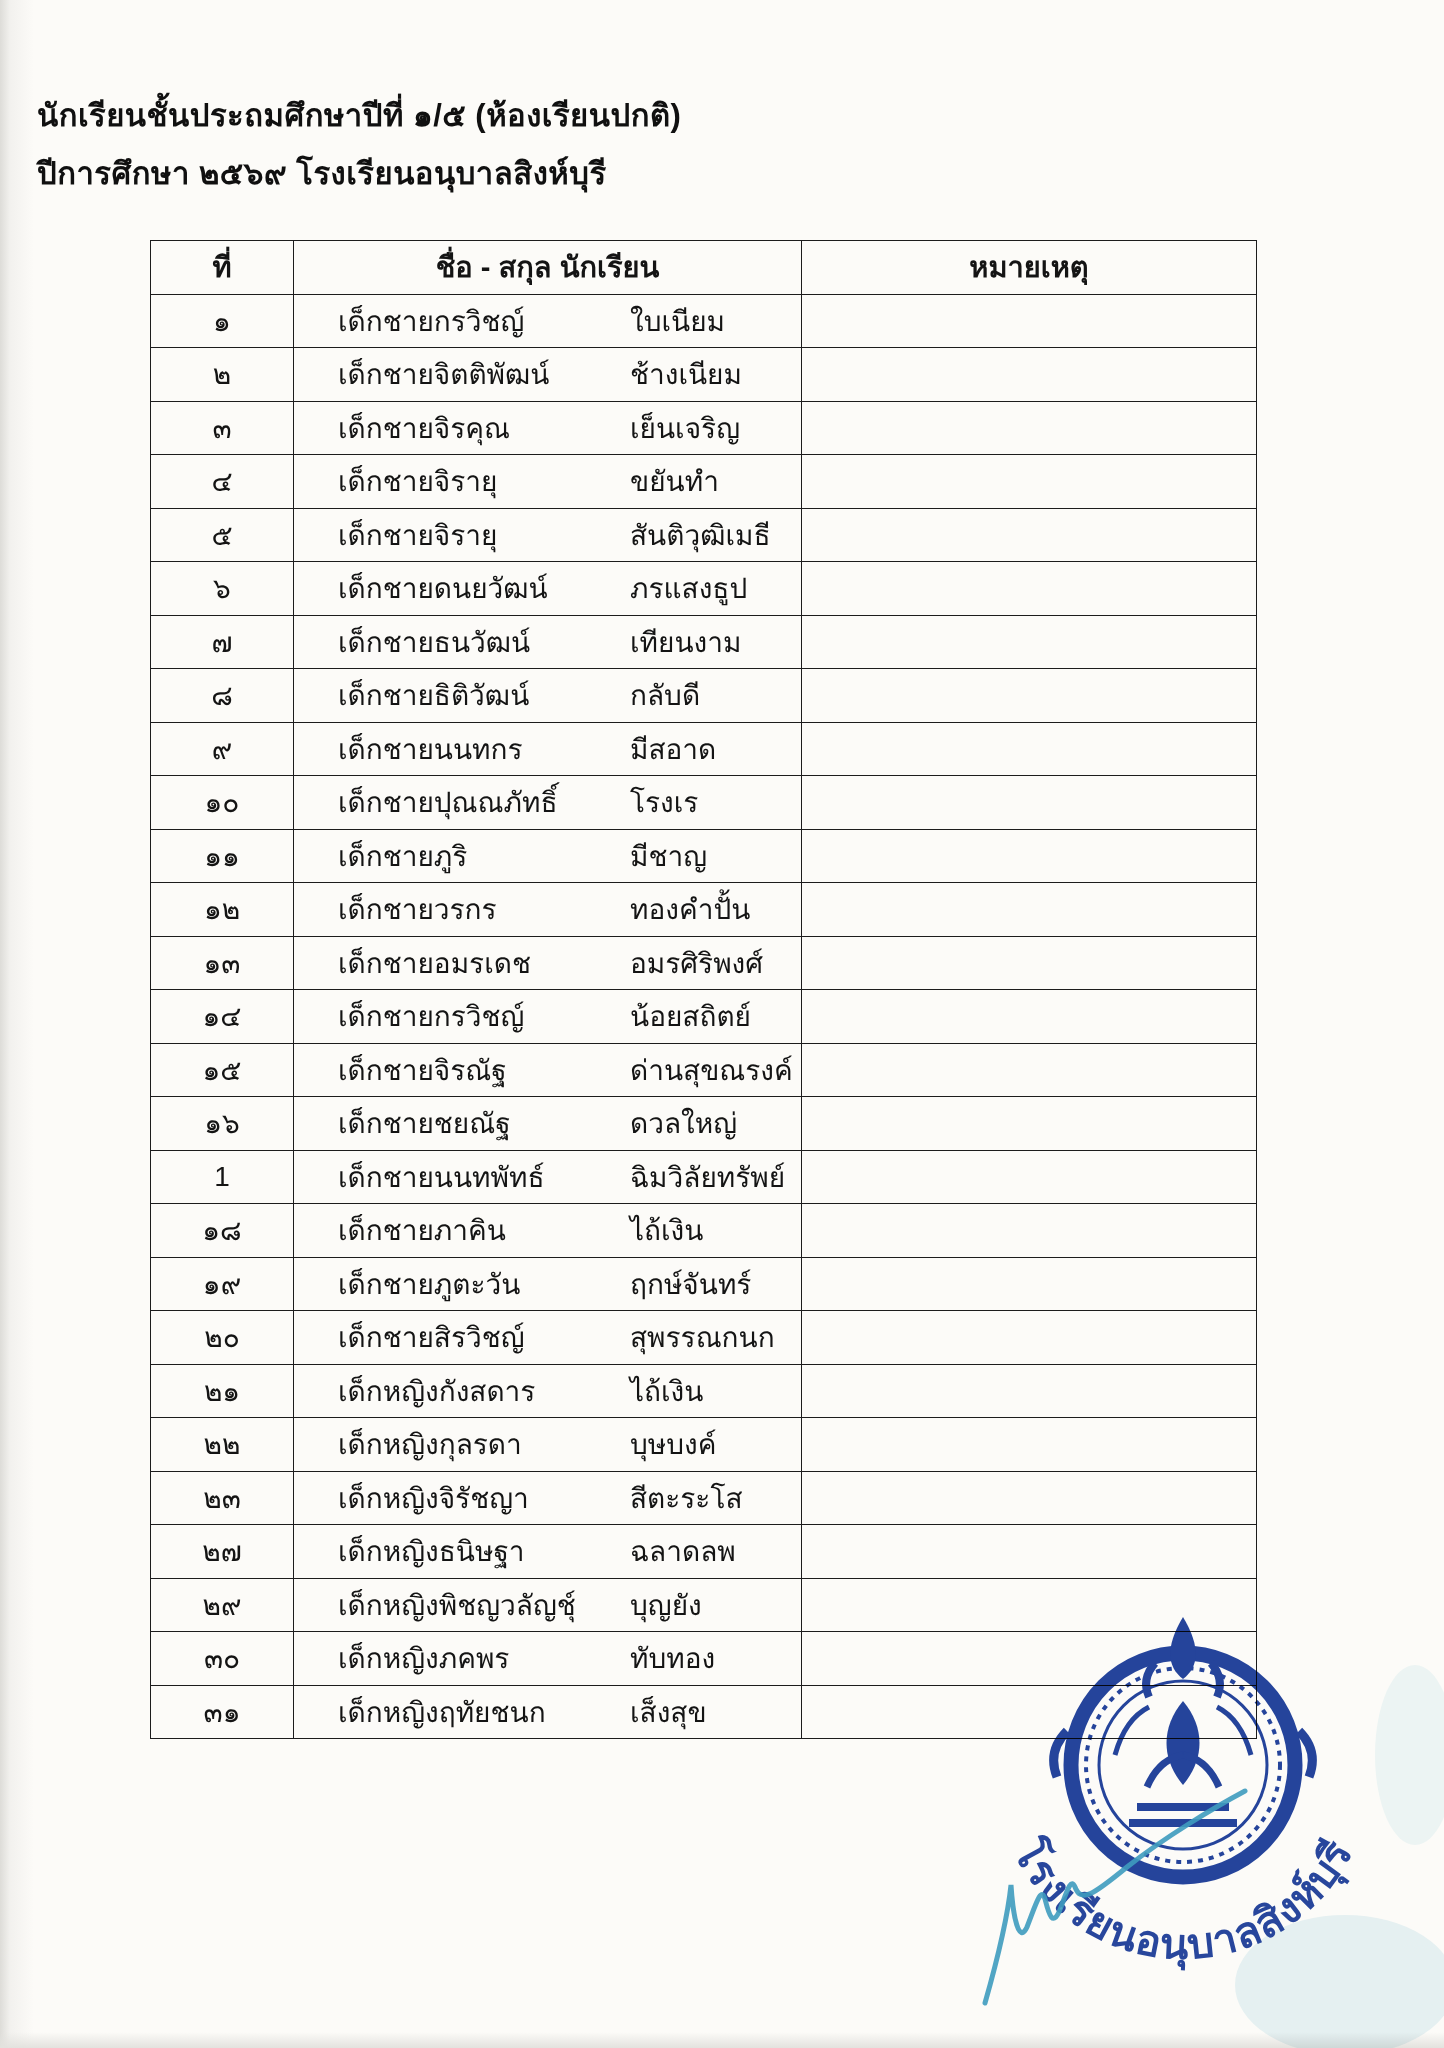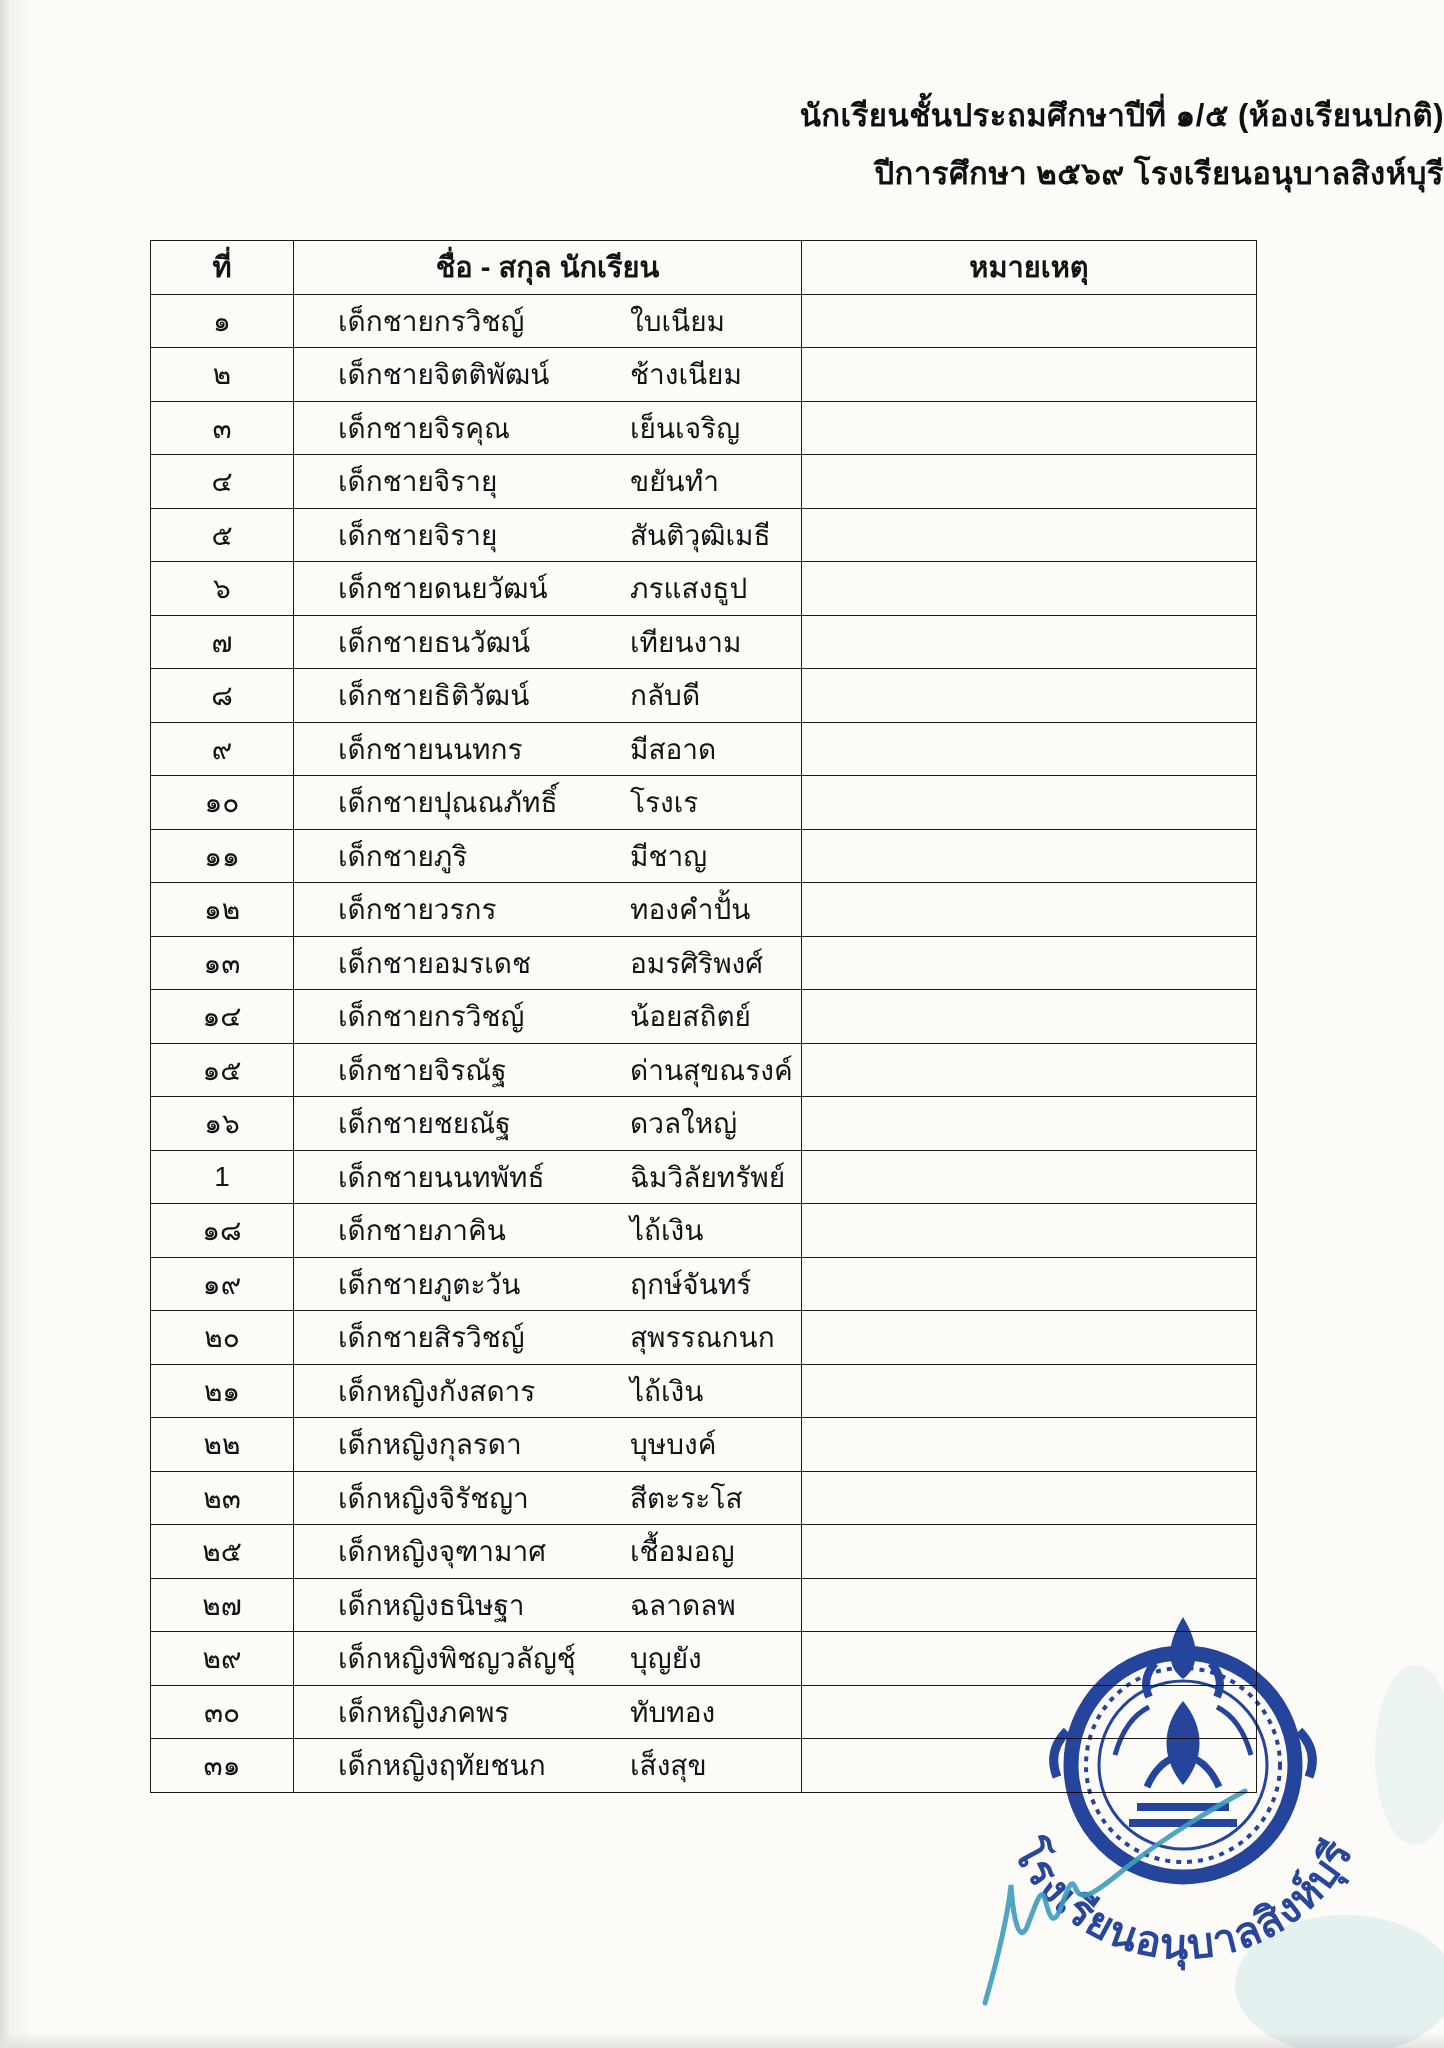--- a/index.html
+++ b/index.html
@@ -9,21 +9,21 @@
     background:#fcfbf8;
     overflow:hidden;
     font-family:"Liberation Sans","DejaVu Sans",sans-serif;
     color:#161616;
   }
   
   .edge-left{position:absolute;left:0;top:0;width:34px;height:100%;
     background:linear-gradient(to right,#dddcd8 0,#f2f1ee 10px,rgba(255,255,255,0) 34px);}
   .edge-bottom{position:absolute;left:0;bottom:0;width:100%;height:16px;
     background:linear-gradient(to top,#e3e2de 0,rgba(255,255,255,0) 16px);}
-  .title{position:absolute;left:0;right:0;text-align:right;
+  .title{position:absolute;left:0;right:0;text-align:left;
     font-weight:700;font-size:31px;letter-spacing:.5px;color:#101010;margin-left:37px;}
   .title.l1{top:90px;}
   .title.l2{top:148px;}
   table.roster{
     position:absolute;left:150px;top:240px;
     width:1106px;border-collapse:collapse;table-layout:fixed;
     font-size:28px;color:#141414;
   }
   table.roster col.c1{width:143px;}
   table.roster col.c2{width:508px;}
@@ -246,27 +246,20 @@
 
     <tr>
       <td class="no c-no">๒๓</td>
       <td class="name">
         <span class="fn c-first">เด็กหญิงจิรัชญา</span><span class="ln c-last">สีตะระโส</span>
       </td>
       <td class="remark c-remark"></td>
     </tr>
 
 
-    <tr>
-      <td class="no c-no">๒๕</td>
-      <td class="name">
-        <span class="fn c-first">เด็กหญิงจุฑามาศ</span><span class="ln c-last">เชื้อมอญ</span>
-      </td>
-      <td class="remark c-remark"></td>
-    </tr>
 
 
     <tr>
       <td class="no c-no">๒๗</td>
       <td class="name">
         <span class="fn c-first">เด็กหญิงธนิษฐา</span><span class="ln c-last">ฉลาดลพ</span>
       </td>
       <td class="remark c-remark"></td>
     </tr>
 

